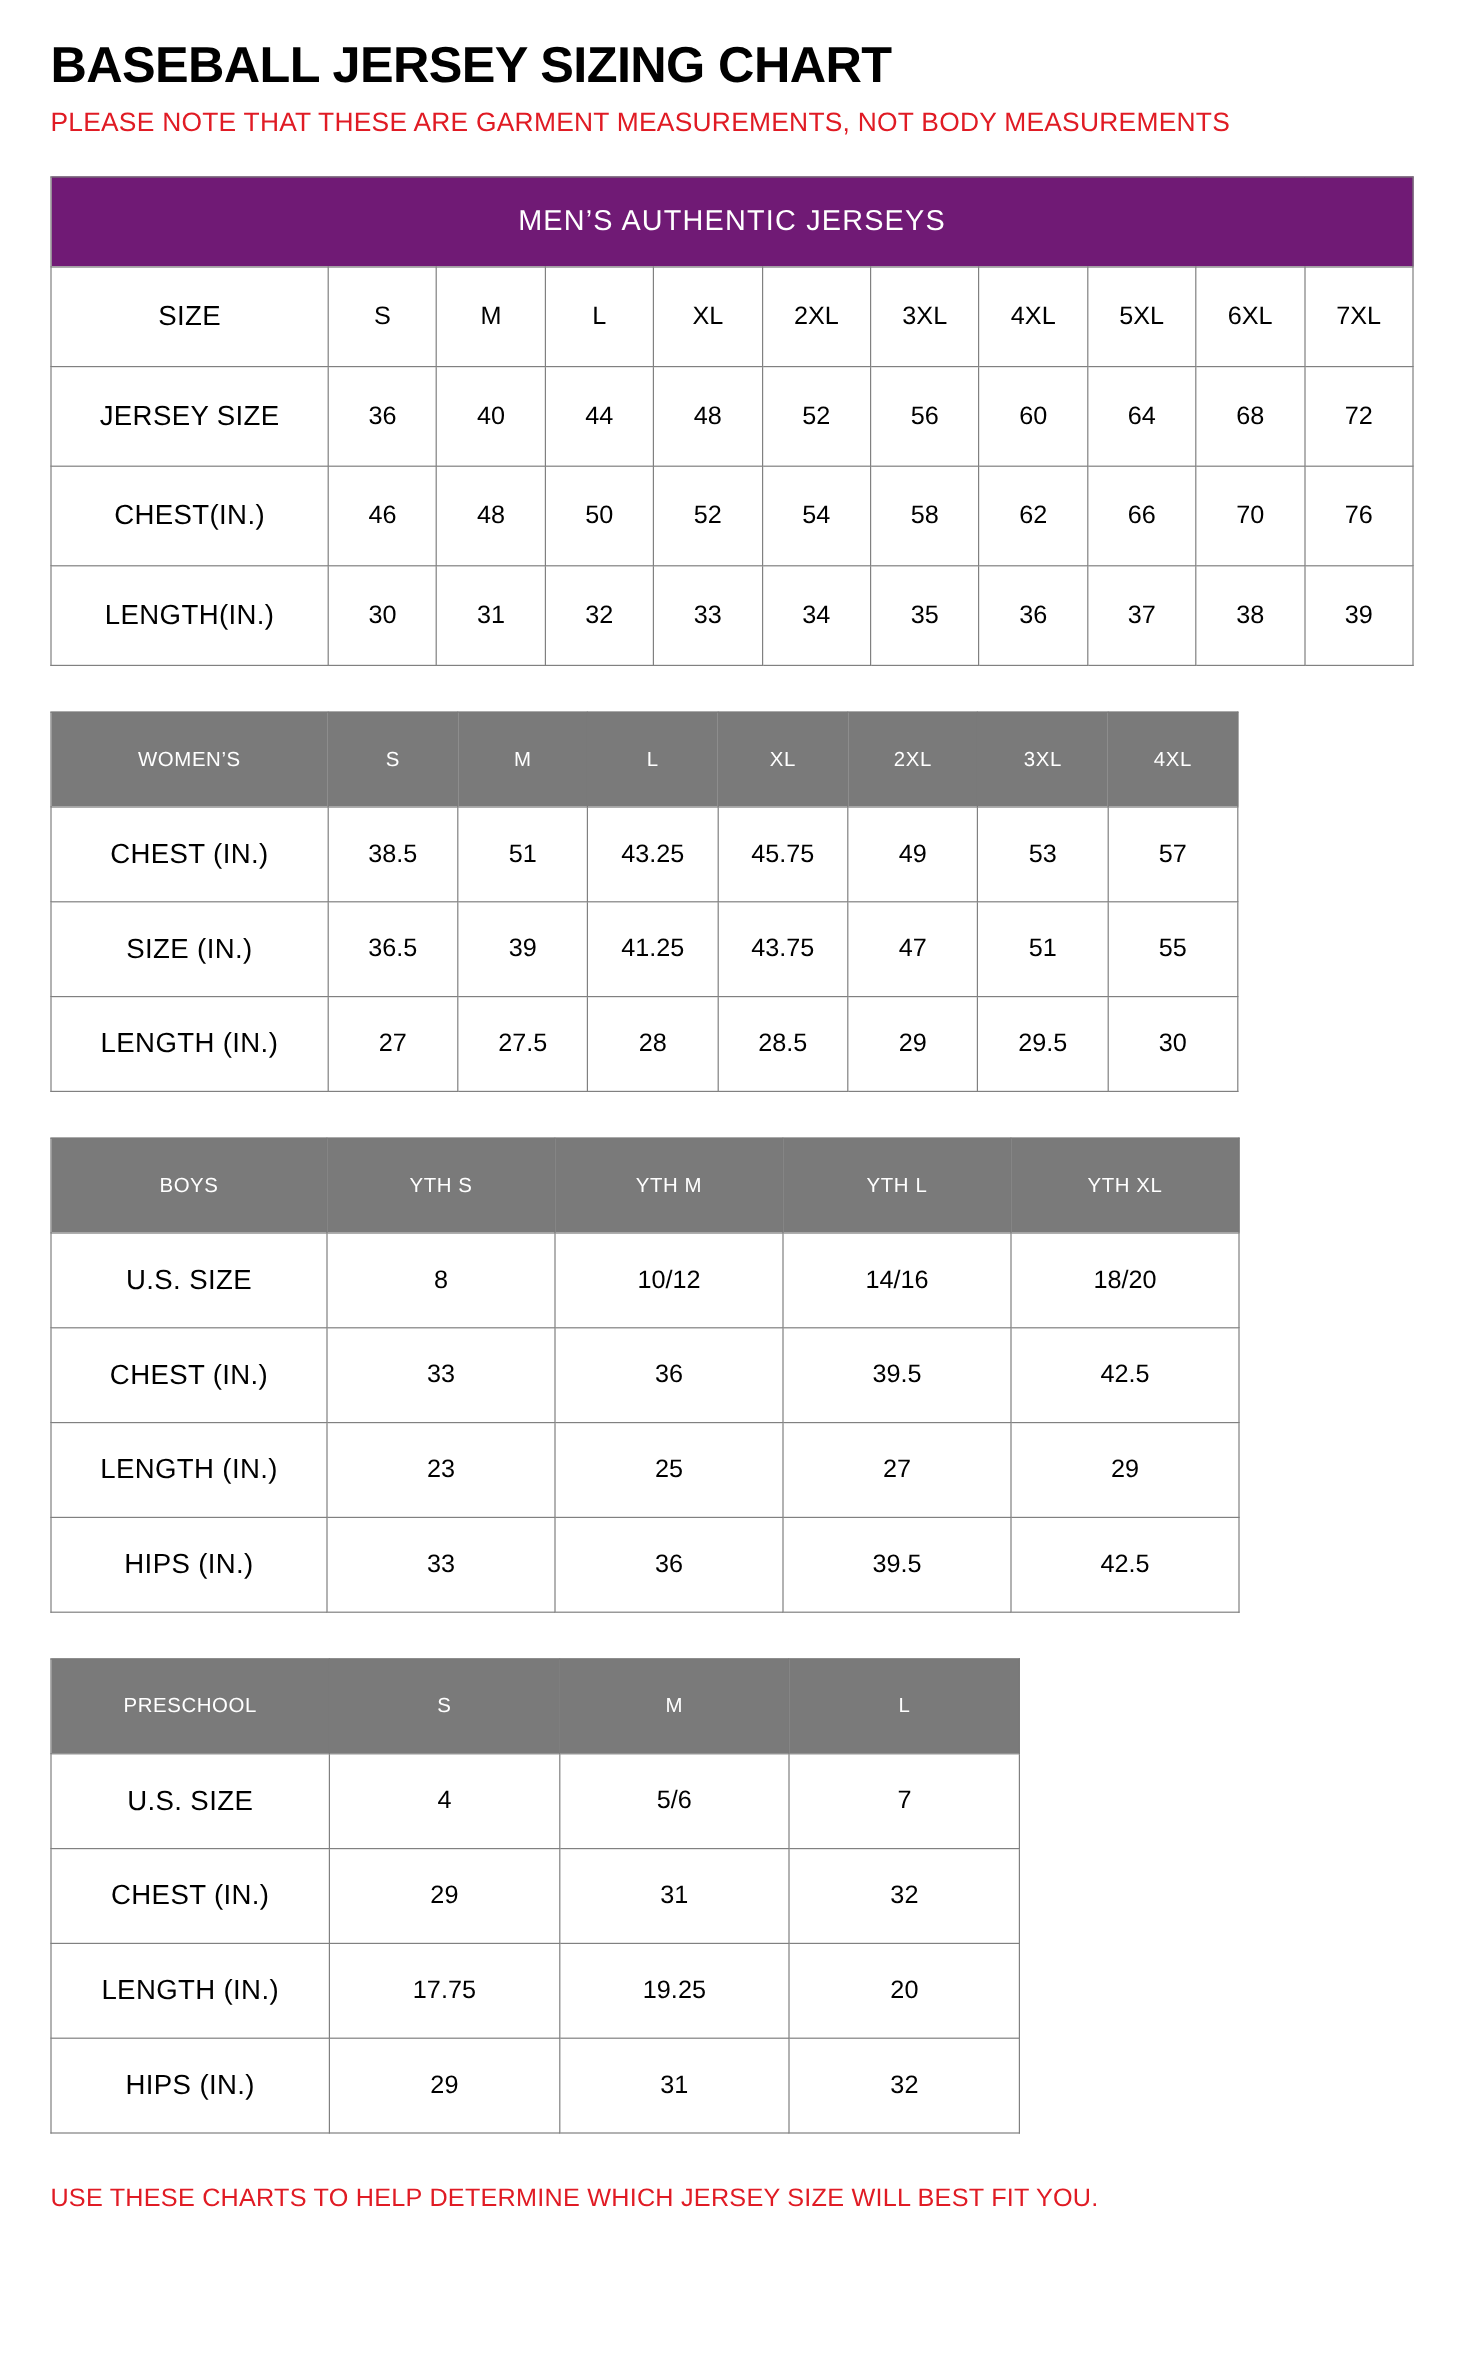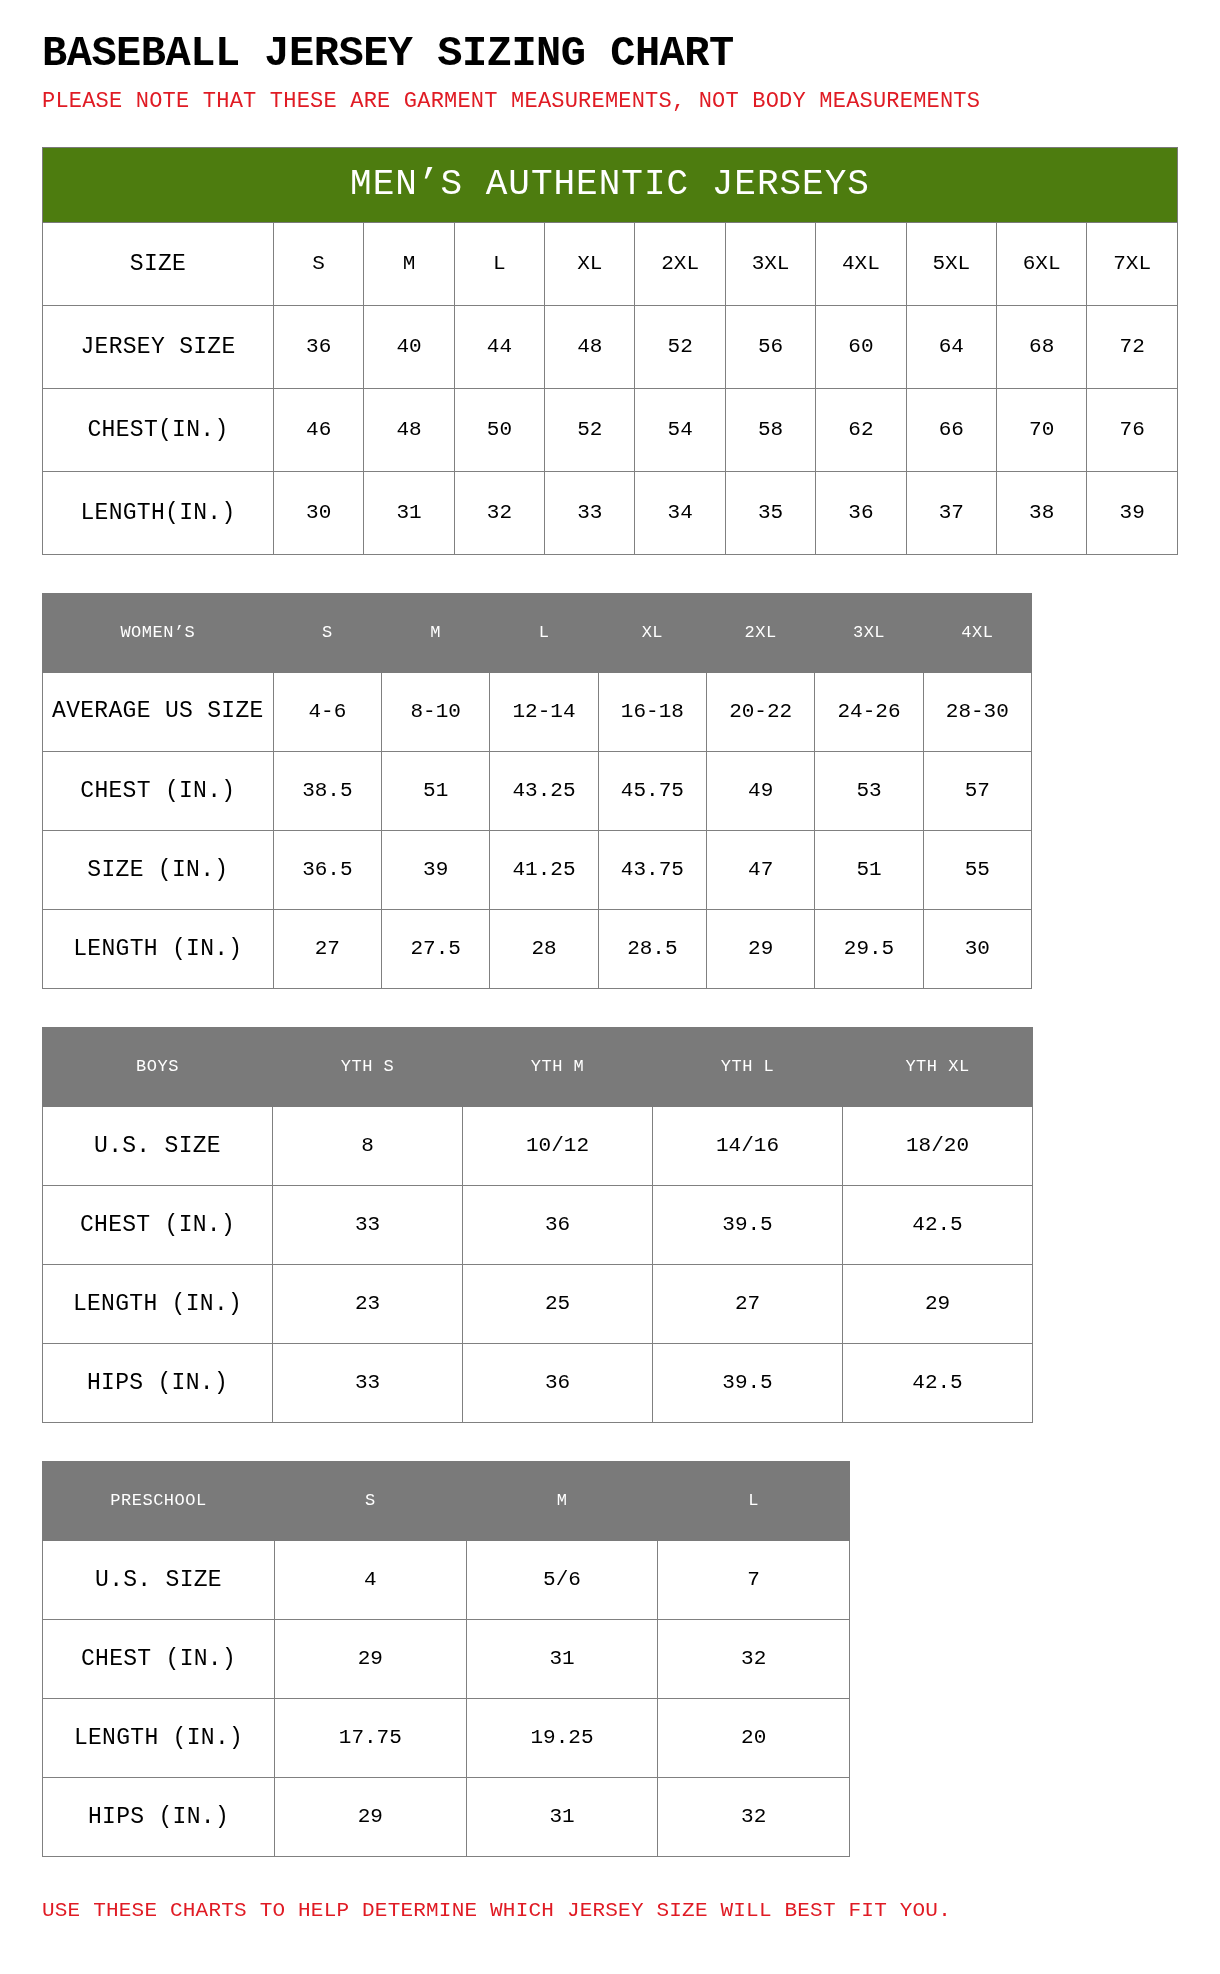--- a/index.html
+++ b/index.html
@@ -10,21 +10,20 @@
   body {
     width: 1220px;
     min-height: 1974px;
     font-family: "Liberation Sans", sans-serif;
     color: #000000;
   }
   .page {
     padding: 30px 42px 0 42px;
     box-sizing: border-box;
     width: 1220px;
-    font-family: Liberation Mono, monospace;
   }
   .title {
     font-size: 42px;
     font-weight: bold;
     letter-spacing: -0.5px;
     margin: 0 0 10px 0;
     color: #000;
   }
   .subtitle {
     font-size: 22px;
@@ -43,24 +42,24 @@
     text-align: center;
     vertical-align: middle;
     font-size: 21px;
     font-weight: normal;
     padding: 0;
     height: 82px;
     color: #000;
     background: #ffffff;
   }
   .hdr-band td {
-    background: #4d7c0f;
+    background: #701a75;
     color: #ffffff;
     border: 1px solid #7a7a7a;
-    font-size: 36px;
+    font-size: 24px;
     letter-spacing: 1px;
     height: 72px;
   }
   .hdr-cell {
     background: #7a7a7a !important;
     color: #ffffff !important;
     border: 1px solid #7a7a7a !important;
     font-size: 17px;
     letter-spacing: 0.5px;
   }
@@ -199,30 +198,20 @@
         <td class="hdr-cell">WOMEN’S</td>
         <td class="hdr-cell">S</td>
         <td class="hdr-cell">M</td>
         <td class="hdr-cell">L</td>
         <td class="hdr-cell">XL</td>
         <td class="hdr-cell">2XL</td>
         <td class="hdr-cell">3XL</td>
         <td class="hdr-cell">4XL</td>
       </tr>
       <tr>
-        <td class="rowlabel two-line">AVERAGE US SIZE</td>
-        <td>4-6</td>
-        <td>8-10</td>
-        <td>12-14</td>
-        <td>16-18</td>
-        <td>20-22</td>
-        <td>24-26</td>
-        <td>28-30</td>
-      </tr>
-      <tr>
         <td class="rowlabel">CHEST (IN.)</td>
         <td>38.5</td>
         <td>51</td>
         <td>43.25</td>
         <td>45.75</td>
         <td>49</td>
         <td>53</td>
         <td>57</td>
       </tr>
       <tr>

